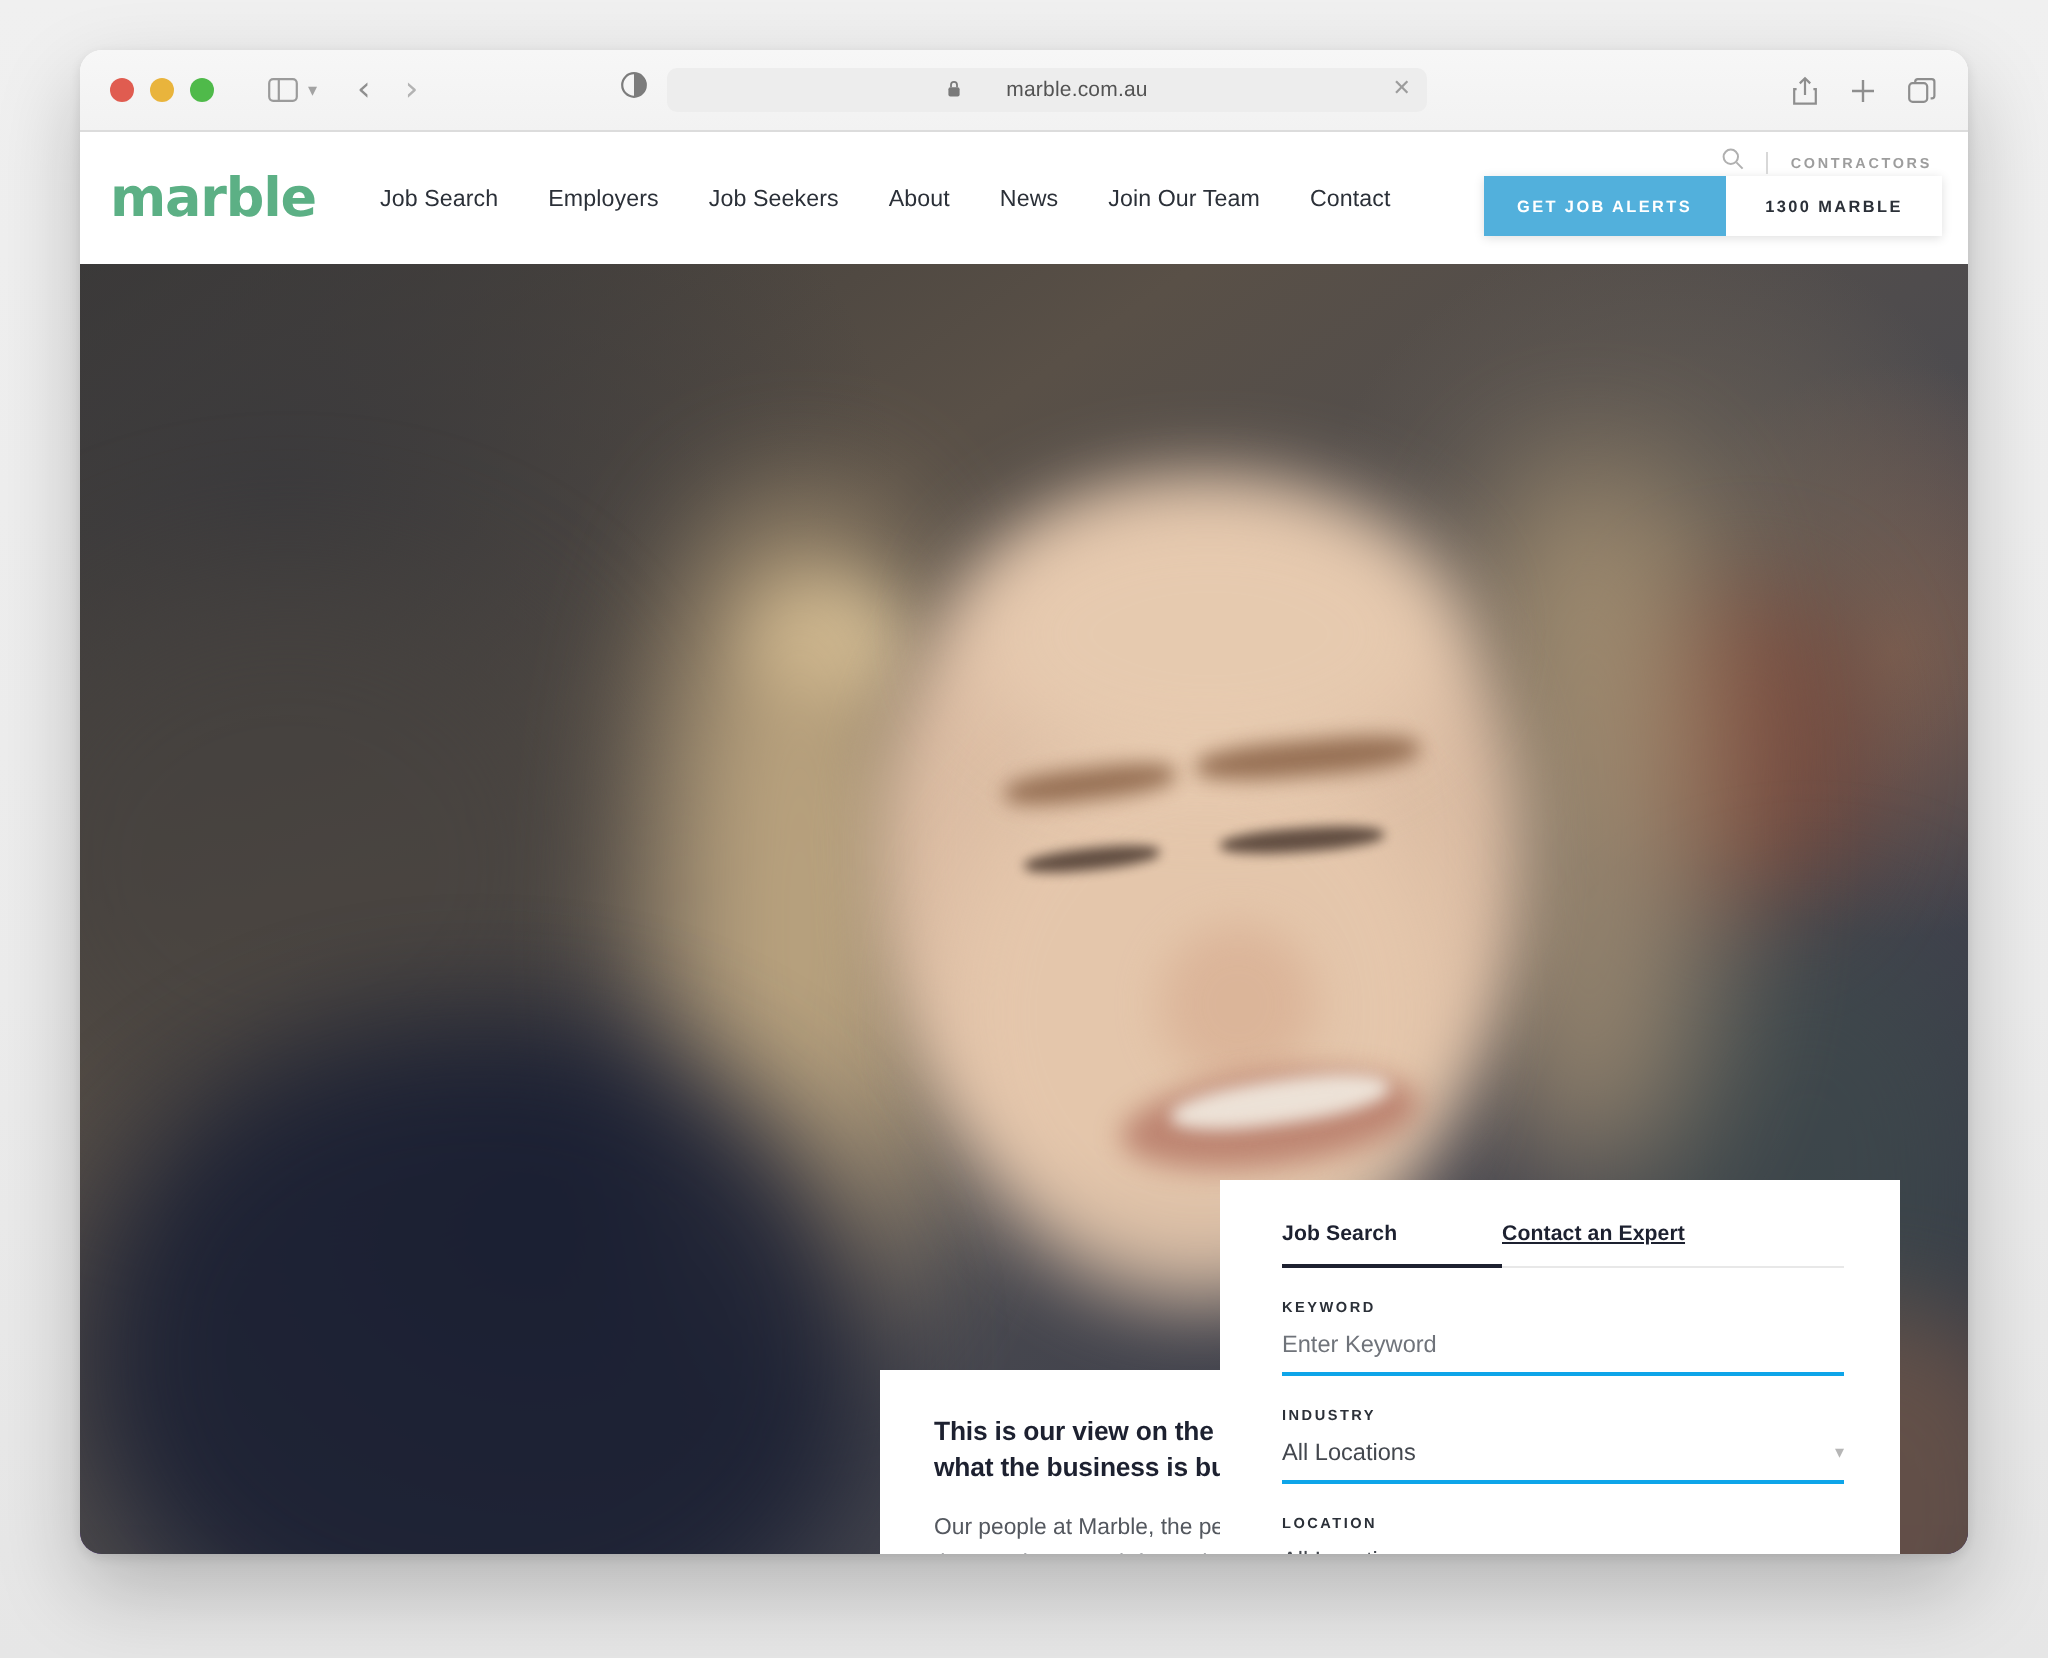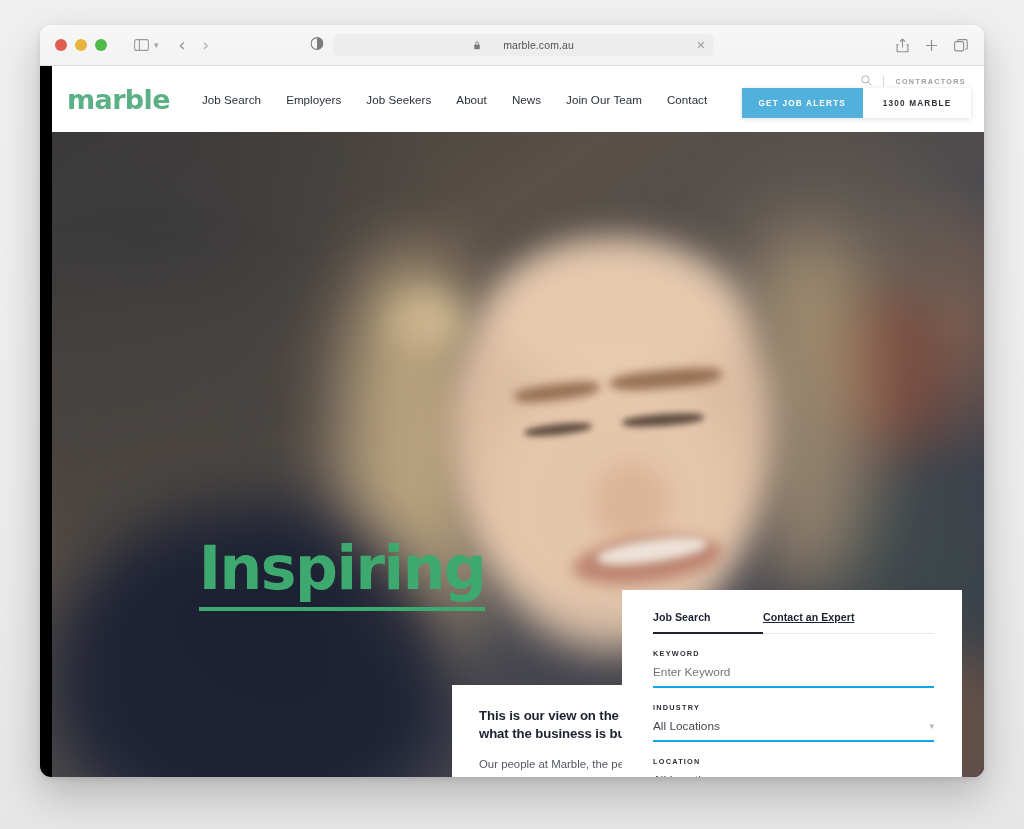--- a/index.html
+++ b/index.html
@@ -63,21 +63,21 @@
   .addr-x {
     position: absolute; right: 8px; top: 50%; transform: translateY(-50%);
     font-size: 11px; color: #9c9c9c; line-height: 1;
   }
   .tb-right {
     position: absolute; right: 16px;
     display: flex; align-items: center; gap: 16px; color: #8e8e8e;
   }
 
   
-  .site { position: relative; height: 711px; background: #000000; overflow: hidden; padding-left: 12px; }
+  .site { position: relative; height: 711px; background: #4c1d95; overflow: hidden; }
 
   .utility {
     position: absolute; right: 18px; top: 6px;
     display: flex; align-items: center; gap: 11px; z-index: 7;
   }
   .util-divider { width: 1px; height: 11px; background: #d8d8d8; }
   .util-link {
     font-size: 7.2px; letter-spacing: 1.35px; color: #9d9d9d; font-weight: 700;
   }
 
@@ -326,21 +326,20 @@
         <div class="blob b-eye1"></div>
         <div class="blob b-eye2"></div>
         <div class="blob b-nose"></div>
         <div class="blob b-mouth"></div>
         <div class="blob b-teeth"></div>
         <div class="blob b-neck"></div>
         <div class="blob b-brown-b"></div>
       </div>
 
       <div class="hero-title">
-        <div><span class="hero-line l1">Inspiring</span></div>
       </div>
 
       <div class="info-panel">
         <div class="info-h">This is our view on the world and what the business is built on.</div>
         <div class="info-p">Our people at Marble, the people we find, the people we work for and with. Our whole business is built around making sure the people we work with are the best in the country.</div>
 
       </div>
 
       <div class="search-panel">
         <div class="tabs">

